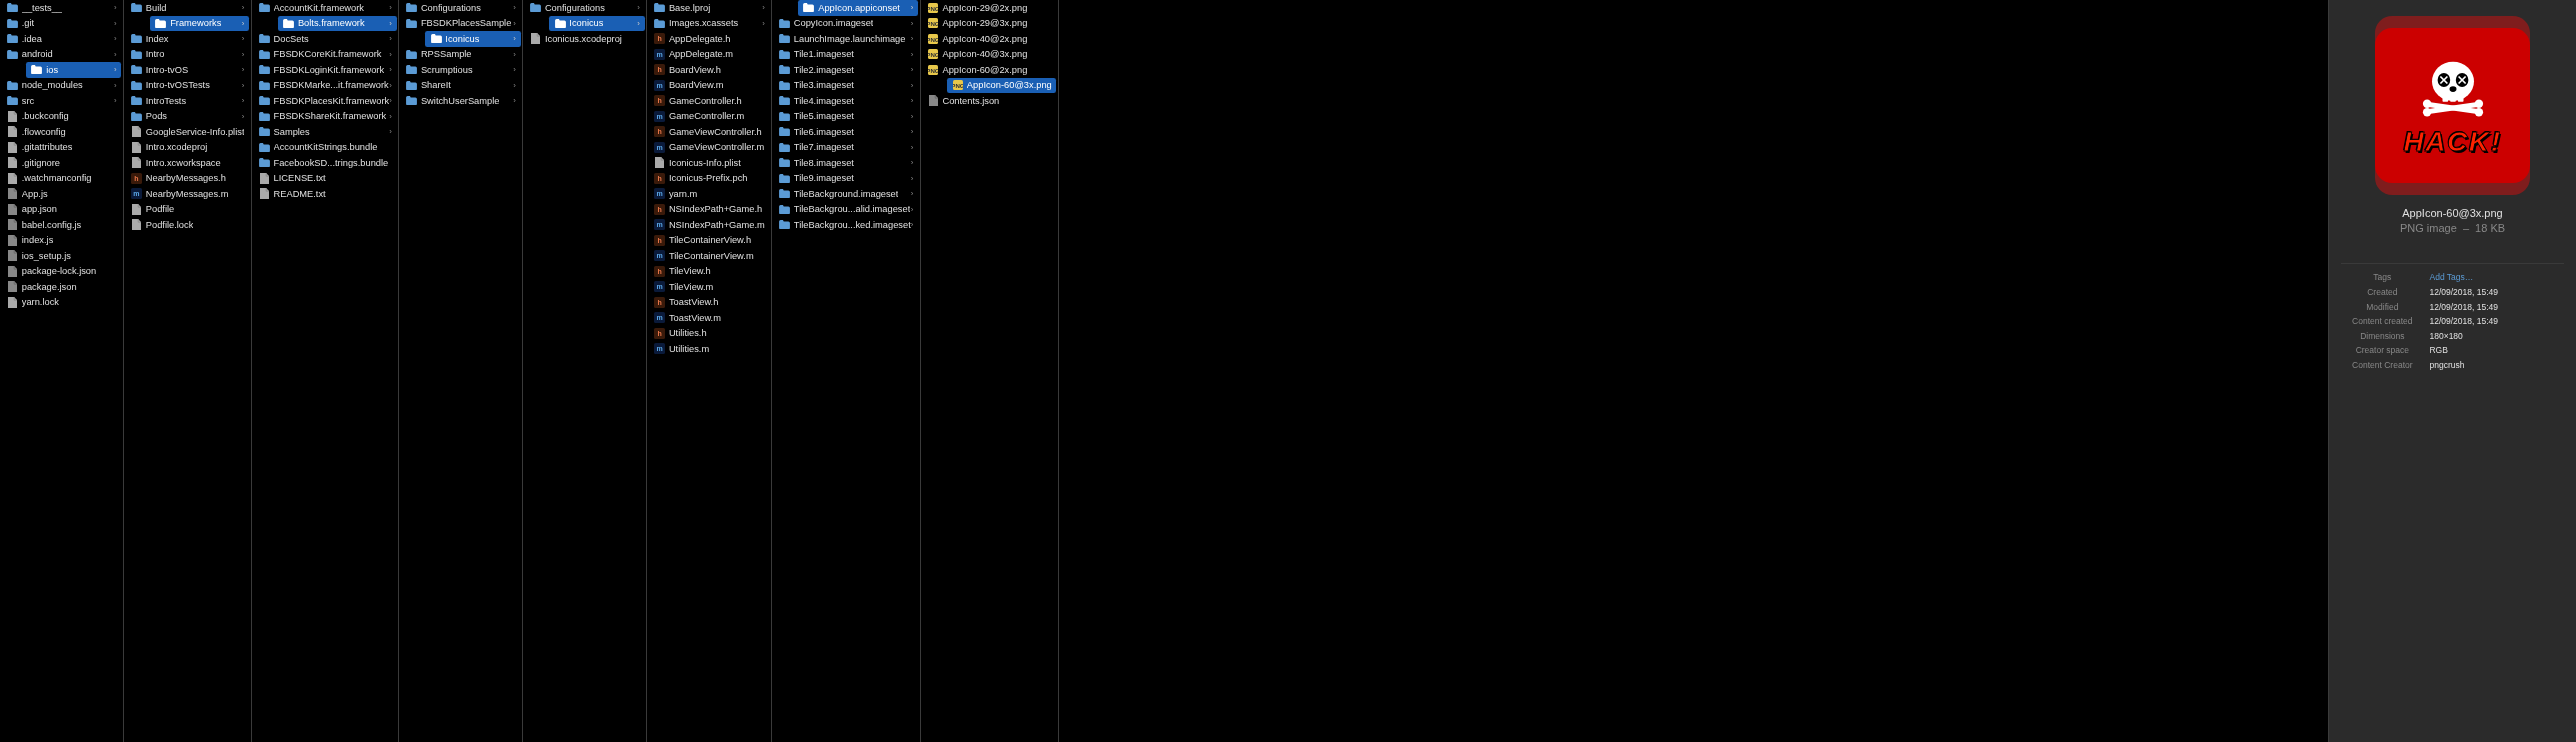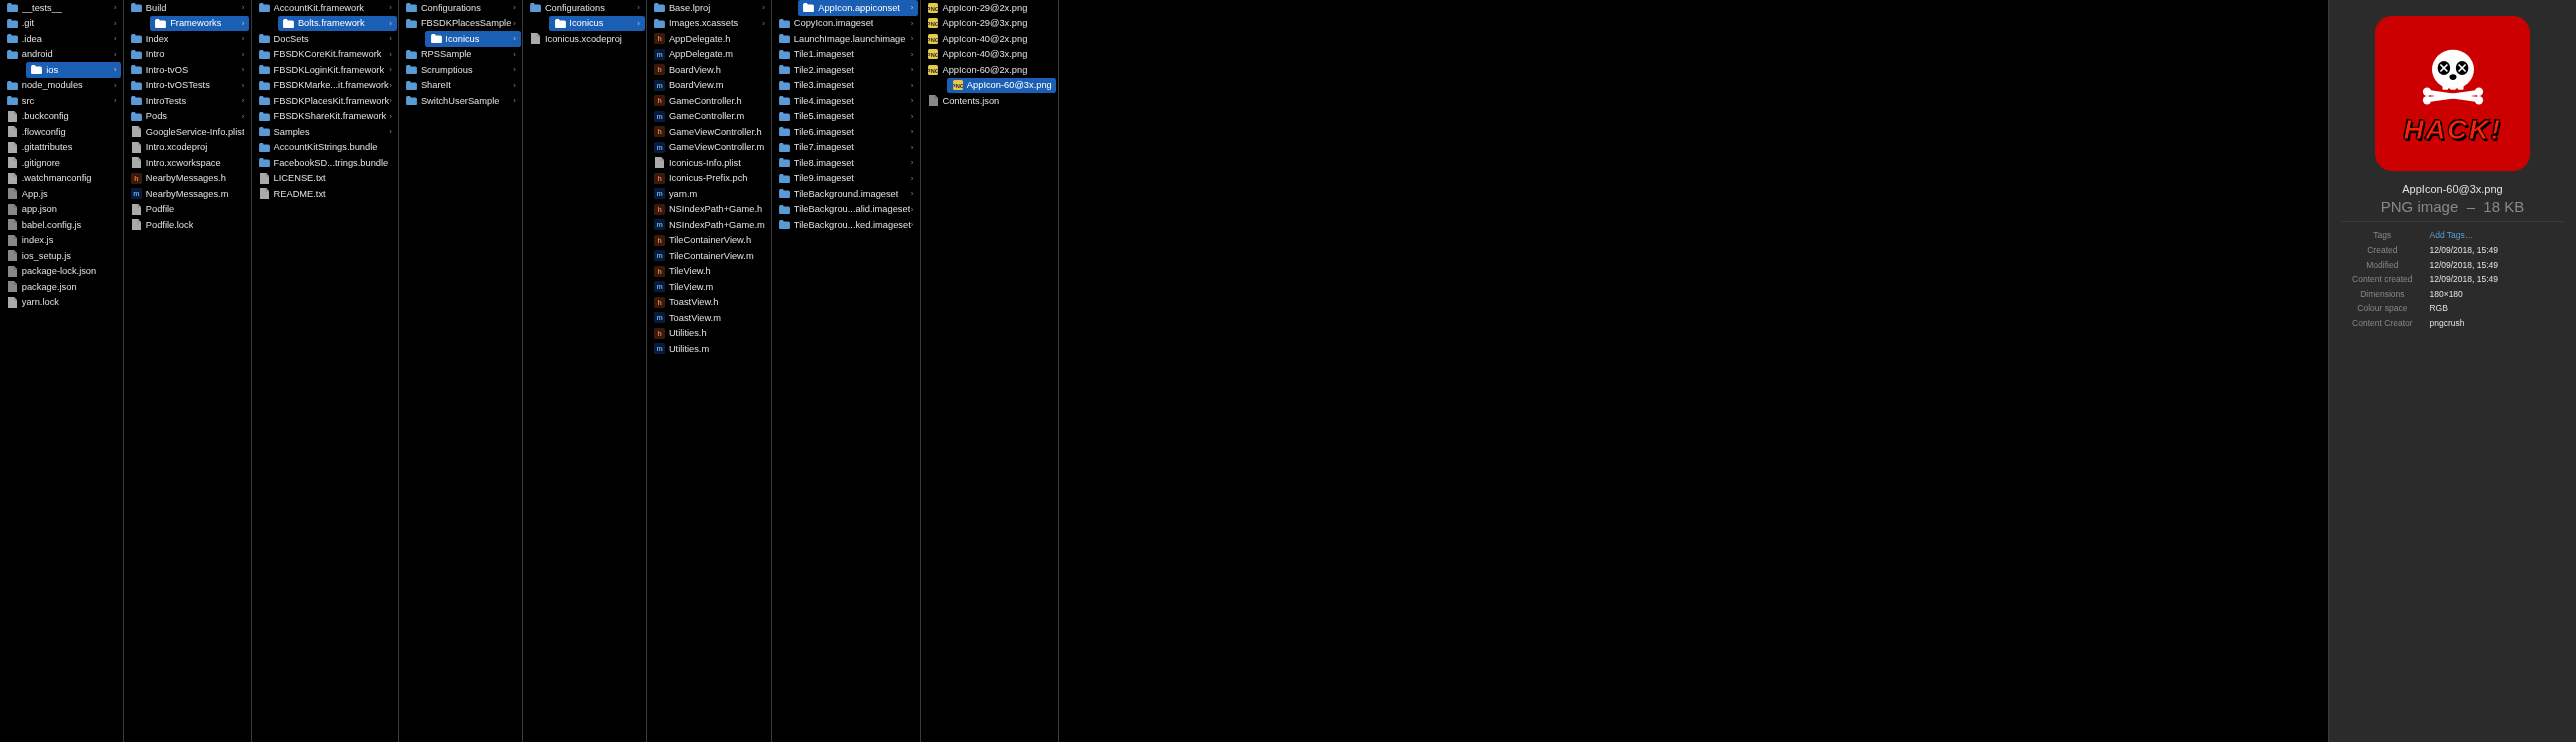--- a/index.html
+++ b/index.html
@@ -79,21 +79,21 @@
       border-left: 0.8px solid #3a3a3a;
       display: flex;
       flex-direction: column;
       align-items: center;
       padding: 15.5px 12.4px;
       overflow-y: auto;
     }
 
     .preview-image-container {
       width: 155px;
-      height: 155px;
+      height: 179px;
       border-radius: 17px;
       overflow: hidden;
       margin-bottom: 12.4px;
       background: #7f1d1d;
       display: flex;
       align-items: center;
       justify-content: center;
     }
 
     .hack-icon {
@@ -126,23 +126,23 @@
 
     .preview-filename {
       font-size: 11px;
       font-weight: 500;
       color: #e0e0e0;
       margin-bottom: 3.1px;
       text-align: center;
     }
 
     .preview-subinfo {
-      font-size: 15px;
+      font-size: 11px;
       color: #888;
-      margin-bottom: 0;
+      margin-bottom: 23px;
       text-align: center;
     }
 
     .metadata-table {
       width: 100%;
       border-collapse: collapse;
     }
 
     .metadata-table tr td {
       padding: 2.3px 3.1px;
@@ -1126,21 +1126,21 @@
     </tr>
     <tr>
       <td>Content created</td>
       <td>12/09/2018, 15:49</td>
     </tr>
     <tr>
       <td>Dimensions</td>
       <td>180×180</td>
     </tr>
     <tr>
-      <td>Colour space</td>
+      <td>Creator space</td>
       <td>RGB</td>
     </tr>
     <tr>
       <td>Content Creator</td>
       <td>pngcrush</td>
     </tr>
   </tbody>
     </table>
 </div>
 

